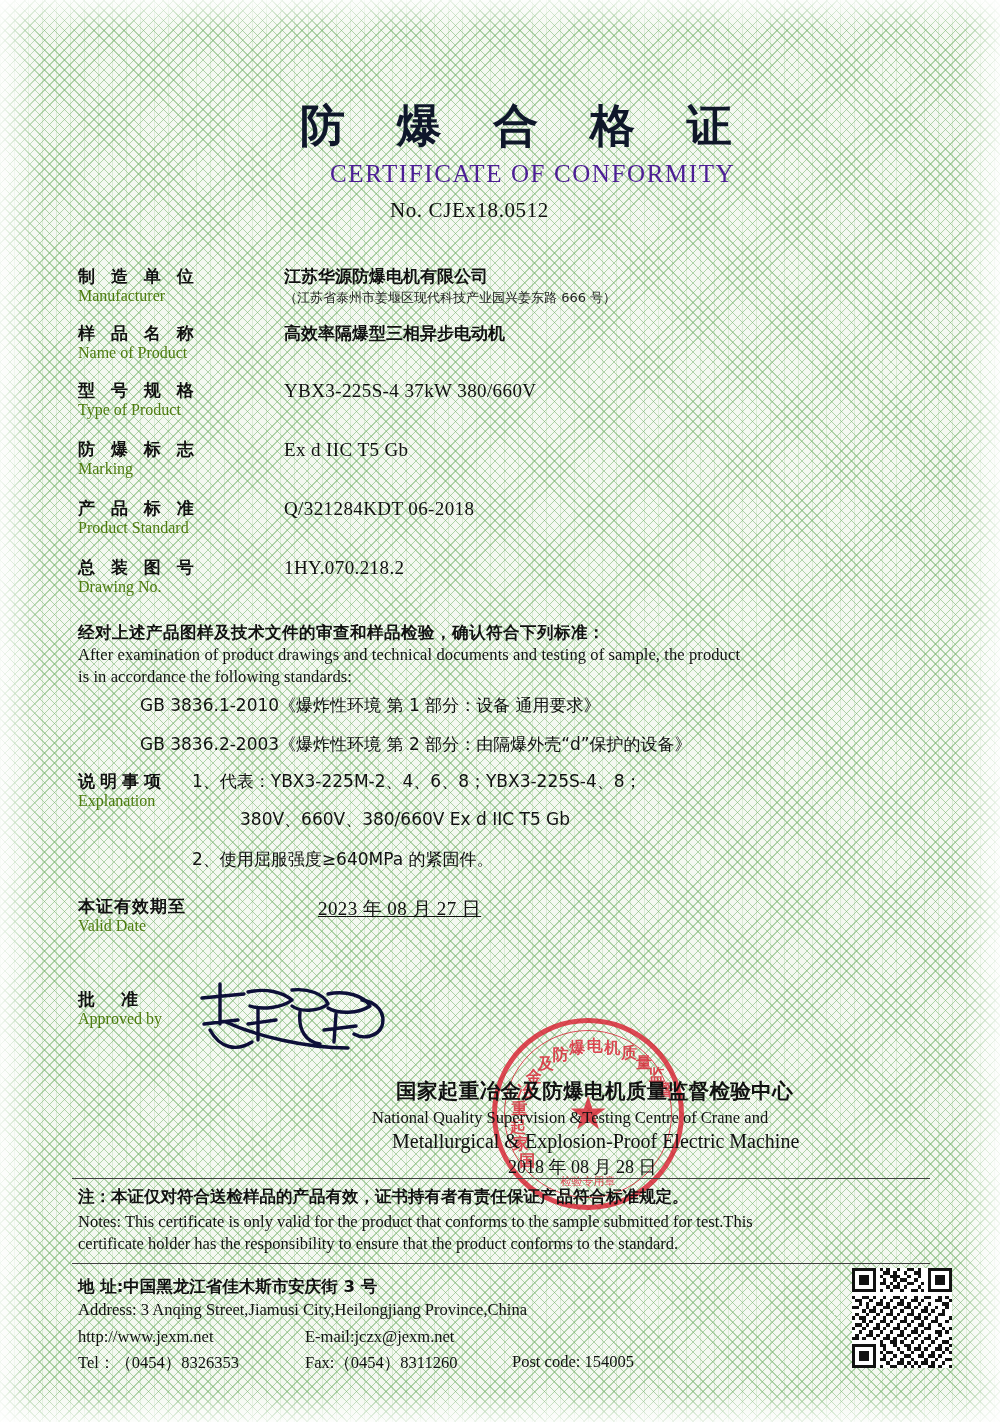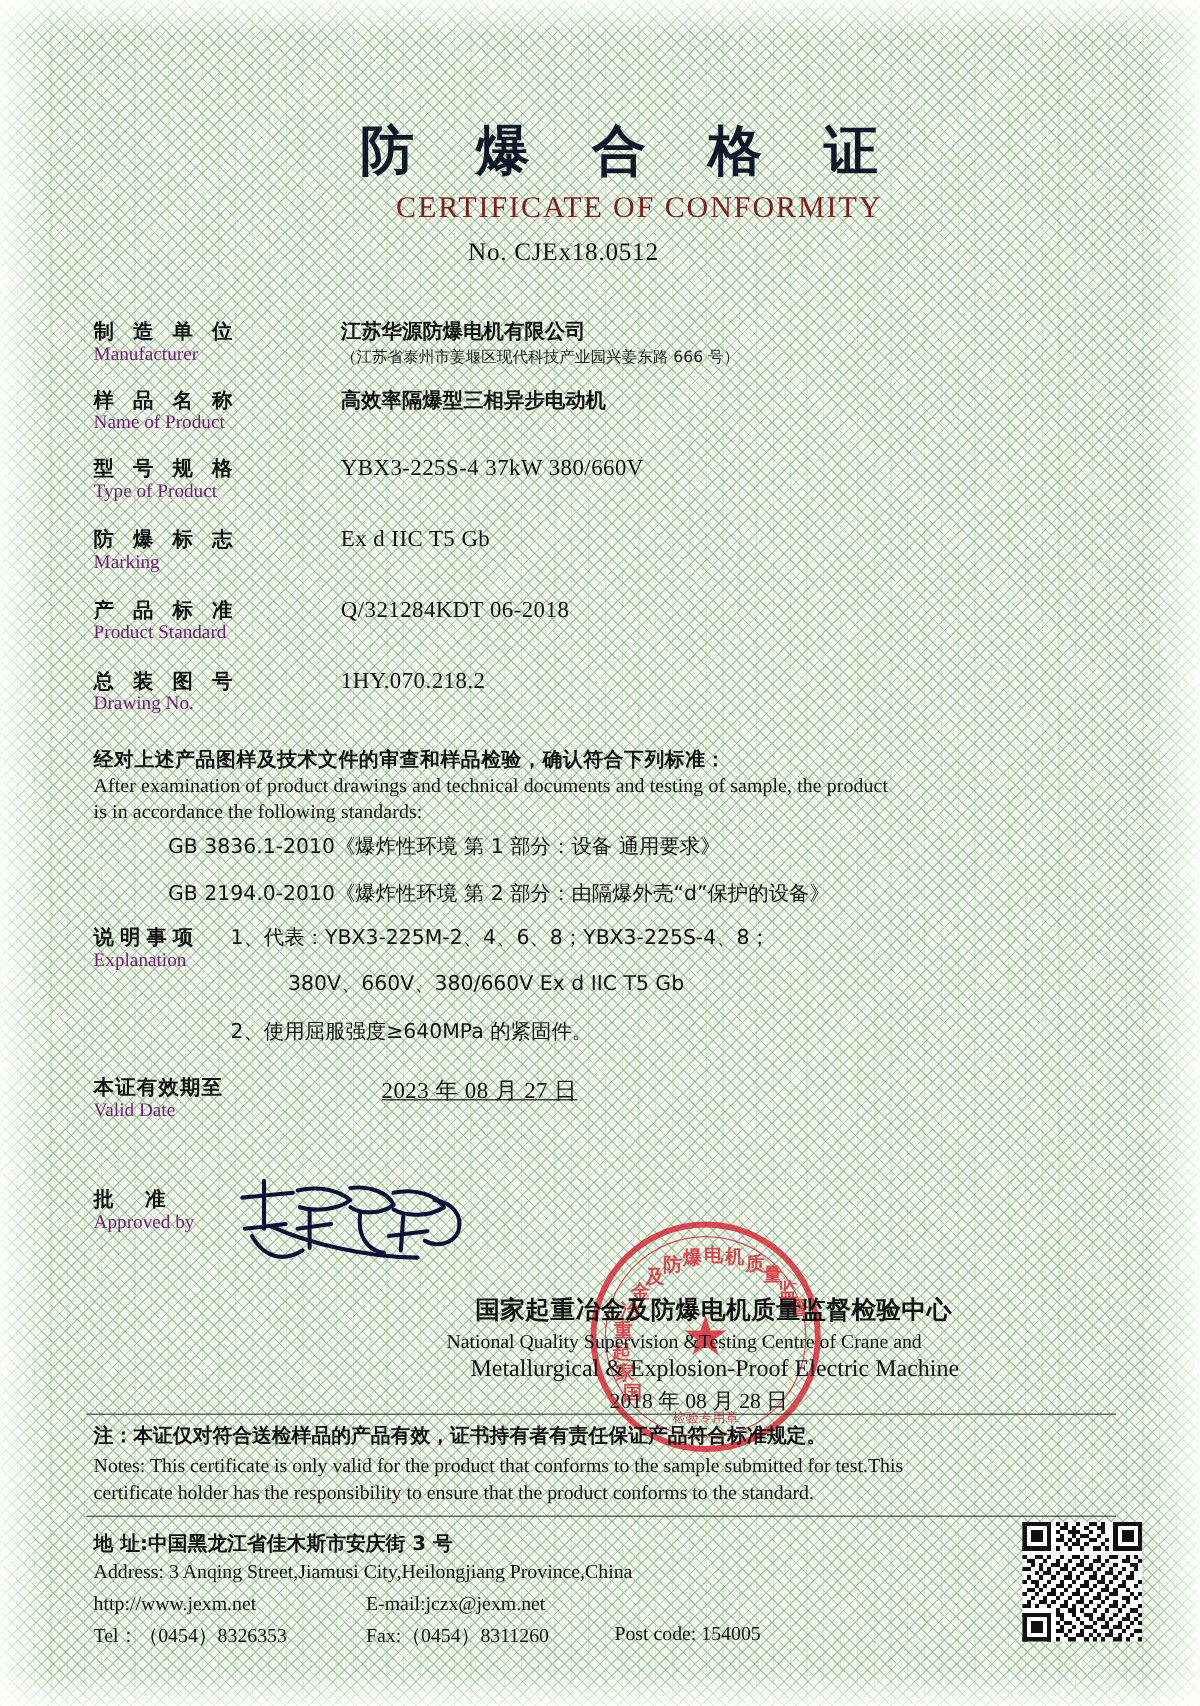--- a/index.html
+++ b/index.html
@@ -59,21 +59,21 @@
     font-family: "DejaVu Sans", sans-serif;
     color: #0f172a;
     white-space: nowrap;
   }
   .title-en {
     position: absolute;
     left: 330px;
     top: 160px;
     font-size: 25px;
     letter-spacing: 1.6px;
-    color: #7f1d1d;
+    color: #4c1d95;
     white-space: nowrap;
   }
   .cert-no {
     position: absolute;
     left: 390px;
     top: 198px;
     font-size: 21px;
     letter-spacing: 0.6px;
     white-space: nowrap;
   }
@@ -95,21 +95,21 @@
     letter-spacing: 5px;
     color: #111;
     white-space: nowrap;
   }
   .label-en {
     position: absolute;
     left: 0;
     top: 22px;
     width: 200px;
     font-size: 16px;
-    color: #701a75;
+    color: #4d7c0f;
     white-space: nowrap;
   }
   .value {
     position: absolute;
     left: 206px;
     top: 0;
     font-size: 18px;
     white-space: nowrap;
   }
   .value-cn {
@@ -411,21 +411,21 @@
     </div>
 
     <div class="para-cn" style="top:622px;">经对上述产品图样及技术文件的审查和样品检验，确认符合下列标准：</div>
     <div class="para-en" style="top:645px;">After examination of product drawings and technical documents and testing of sample, the product</div>
     <div class="para-en" style="top:667px;">is in accordance the following standards:</div>
 
     <div class="std-line" style="top:694px;">
       <span class="cn">GB 3836.1-2010《爆炸性环境 第 1 部分：设备 通用要求》</span>
     </div>
     <div class="std-line" style="top:733px;">
-      <span class="cn">GB 2194.0-2010《爆炸性环境 第 2 部分：由隔爆外壳“d”保护的设备》</span>
+      <span class="cn">GB 3836.2-2003《爆炸性环境 第 2 部分：由隔爆外壳“d”保护的设备》</span>
     </div>
 
     <div class="field" style="top:770px;">
       <div class="label-cn">说明事项</div>
       <div class="label-en">Explanation</div>
     </div>
     <div class="expl-line" style="top:770px;">
       <span class="cn">1、代表：YBX3-225M-2、4、6、8；YBX3-225S-4、8；</span>
     </div>
     <div class="expl-line" style="top:808px; left:240px;">

